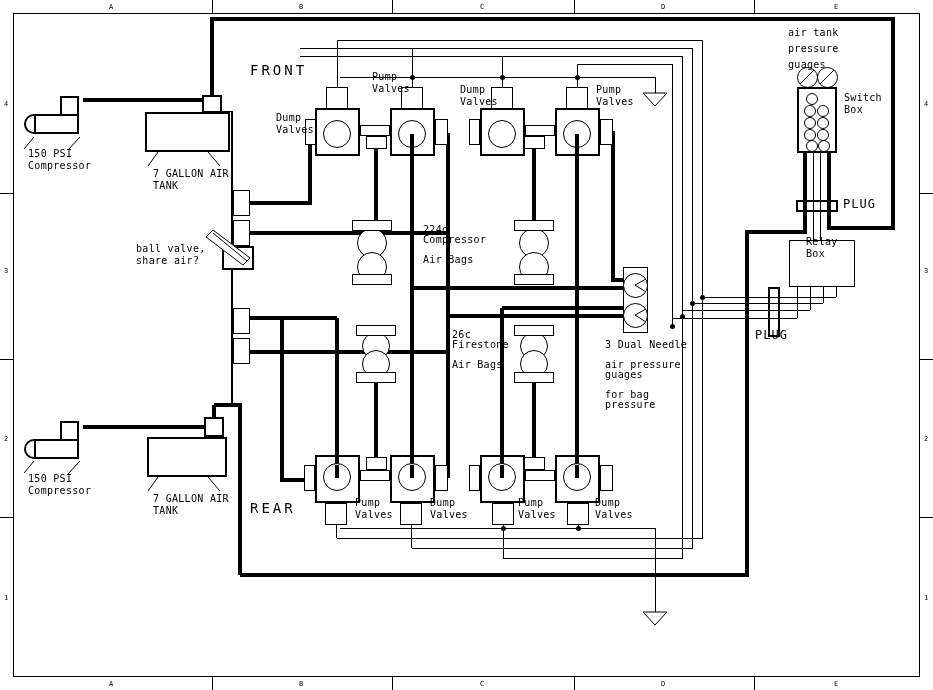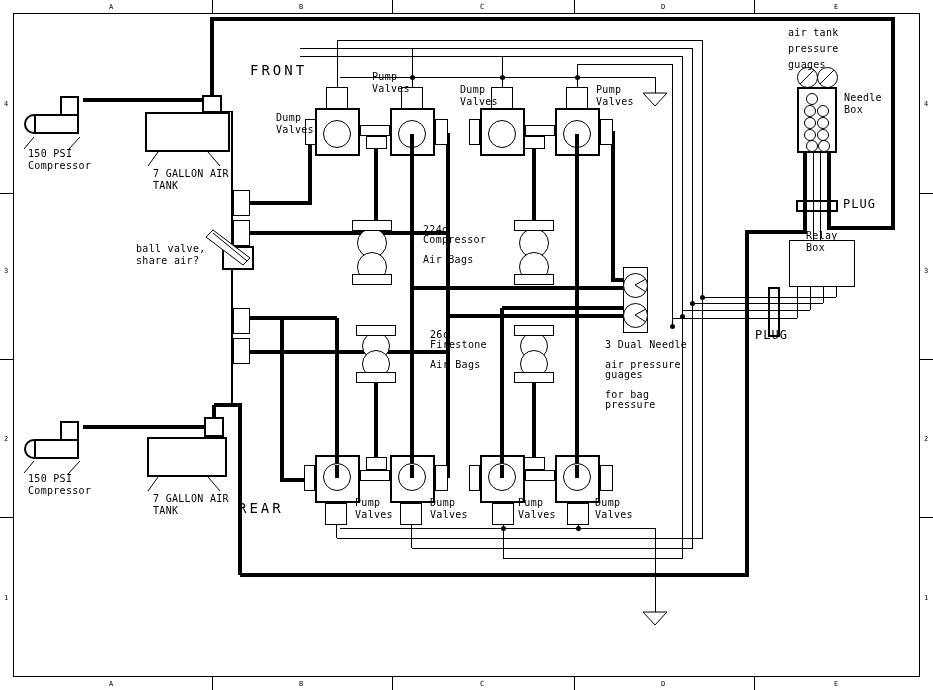--- a/index.html
+++ b/index.html
@@ -267,52 +267,52 @@
       <line x1="158" y1="152" x2="148" y2="166"></line>
       <line x1="208" y1="152" x2="220" y2="166"></line>
       <line x1="34" y1="461" x2="24" y2="473"></line>
       <line x1="80" y1="461" x2="68" y2="474"></line>
       <line x1="158" y1="477" x2="148" y2="491"></line>
       <line x1="208" y1="477" x2="220" y2="491"></line>
     </g>
   </svg>
 
   <div class="lbl big" style="left:250px;top:62px">FRONT</div>
-  <div class="lbl big" style="left:238px;top:500px">REAR</div>
+  <div class="lbl big" style="left:250px;top:500px">REAR</div>
   <div class="lbl" style="left:28px;top:148px">150 PSI
 Compressor</div>
   <div class="lbl" style="left:153px;top:168px">7 GALLON AIR
 TANK</div>
   <div class="lbl" style="left:28px;top:473px">150 PSI
 Compressor</div>
   <div class="lbl" style="left:153px;top:493px">7 GALLON AIR
 TANK</div>
   <div class="lbl" style="left:136px;top:243px">ball valve,
 share air?</div>
   <div class="lbl tight" style="left:423px;top:225px">224o
 Compressor
 
 Air Bags</div>
-  <div class="lbl tight" style="left:430px;top:330px">26c
+  <div class="lbl tight" style="left:452px;top:330px">26c
 Firestone
 
 Air Bags</div>
   <div class="lbl tight" style="left:605px;top:340px">3 Dual Needle
 
 air pressure
 guages
 
 for bag
 pressure</div>
   <div class="lbl" style="left: 788px;top:25px;line-height:16px">air tank
 pressure
 guages</div>
-  <div class="lbl" style="left:844px;top:92px">Needle
+  <div class="lbl" style="left:844px;top:92px">Switch
 Box</div>
-  <div class="lbl" style="left:806px;top:230px">Relay
+  <div class="lbl" style="left:806px;top:236px">Relay
 Box</div>
   <div class="lbl med" style="left:843px;top:197px">PLUG</div>
   <div class="lbl med" style="left:755px;top:328px">PLUG</div>
 
   <div class="lbl" style="left:276px;top:112px">Dump
 Valves</div>
   <div class="lbl" style="left:372px;top:71px">Pump
 Valves</div>
   <div class="lbl" style="left:460px;top:84px">Dump
 Valves</div>

